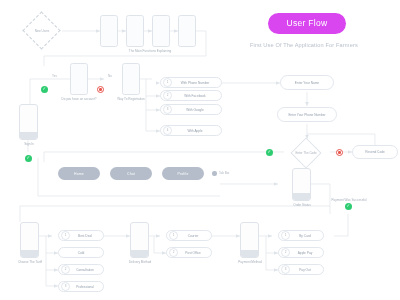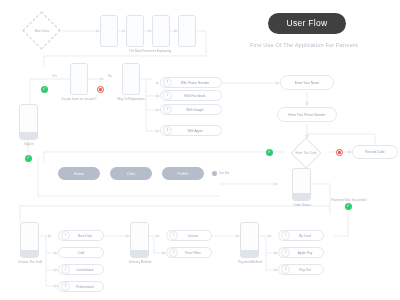--- a/index.html
+++ b/index.html
@@ -27,21 +27,21 @@
     width: 400px;
     height: 300px;
     pointer-events: none;
   }
   .node {
     position: absolute;
     box-sizing: border-box;
   }
   
   .header-pill {
-    background: #404040;
+    background: #d946ef;
     color: #ffffff;
     border-radius: 11px;
     text-align: center;
     font-size: 8.5px;
     letter-spacing: .3px;
     line-height: 21px;
     height: 21px;
   }
   .header-sub {
     color: #b9c1cc;

